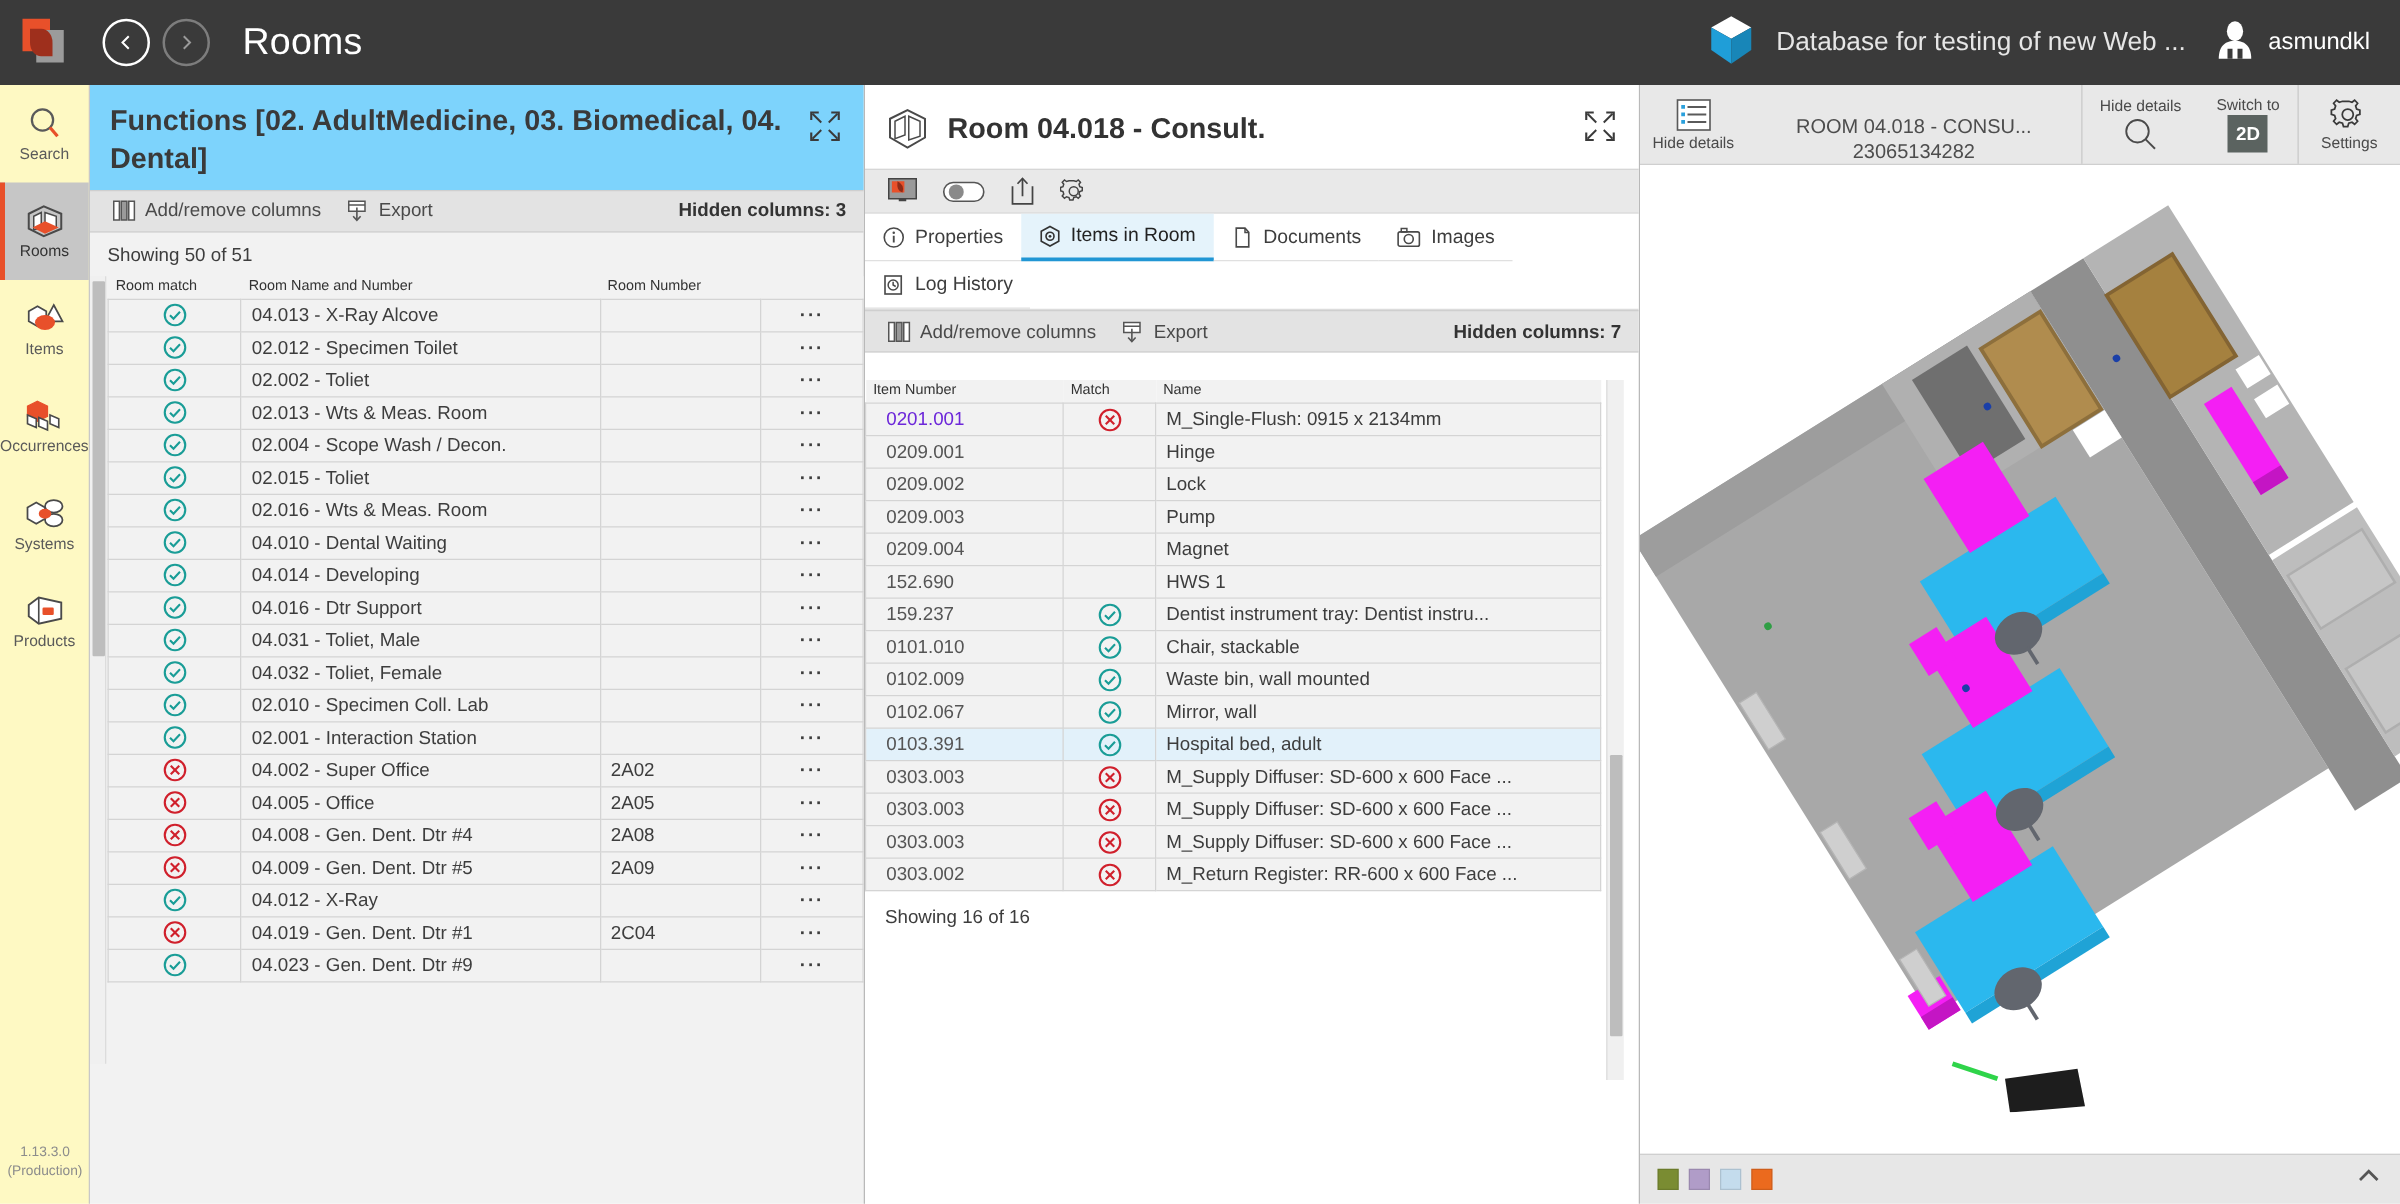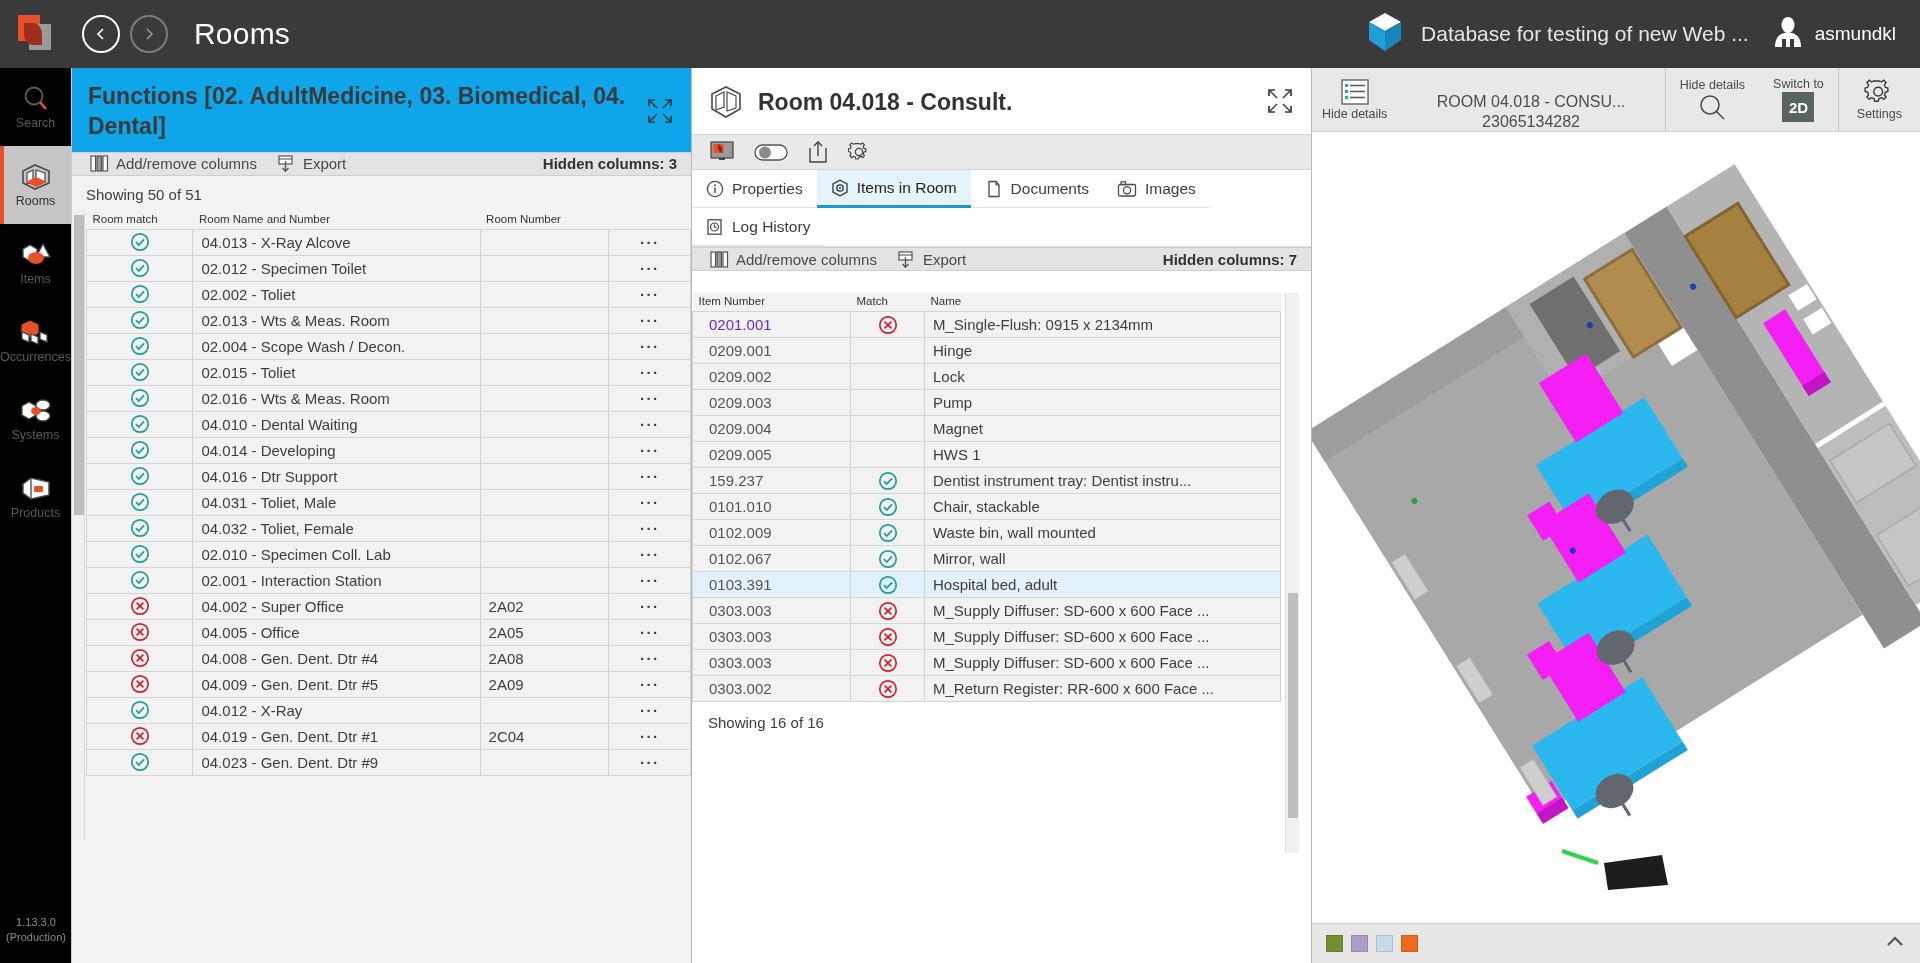--- a/index.html
+++ b/index.html
@@ -54,21 +54,21 @@
   }
   #db-cube { margin-right: 16px; }
   #db-name { color: #e6e6e6; font-size: 21px; margin-right: 22px; white-space: nowrap; }
   #user-avatar { margin-right: 10px; }
   #user-name { color: #ffffff; font-size: 19px; white-space: nowrap; }
 
   
   #leftrail {
     position: absolute; top: 68px; left: 0;
     width: 72px; height: 895px;
-    background: #000000;
+    background: #fef9c3;
     border-right: 1px solid #c8c8c8;
   }
   .rail-item {
     position: relative;
     height: 78px;
     display: flex; flex-direction: column;
     align-items: center; justify-content: center;
     cursor: pointer;
     gap: 3px;
   }
@@ -89,33 +89,33 @@
 
   
   #functions-panel {
     position: absolute; top: 68px; left: 72px;
     width: 620px; height: 895px;
     background: #f2f2f2;
     border-right: 1px solid #b9b9b9;
     overflow: hidden;
   }
   .panel-head {
-    display: flex; align-items: center;
+    display: flex; align-items: flex-start;
     padding: 14px 14px 10px 16px;
-    background: #0ea5e9;
+    background: #7dd3fc;
   }
   .panel-head-title {
     font-size: 23px; font-weight: bold; color: #3a3a3a;
     line-height: 1.3; flex: 1;
   }
   .expand-btn { cursor: pointer; padding: 4px; flex: 0 0 auto; margin-top: 2px;}
 
   .grid-toolbar {
     display: flex; align-items: center;
-    height: 24px; background: #e3e3e3;
+    height: 34px; background: #e3e3e3;
     border-top: 1px solid #cfcfcf; border-bottom: 1px solid #cfcfcf;
     padding: 0 14px 0 12px; gap: 8px;
   }
   .gt-btn {
     display: flex; align-items: center; gap: 7px;
     font-size: 15px; color: #4a4a4a; cursor: pointer;
     padding: 2px 6px;
   }
   .gt-hidden {
     margin-left: auto; font-size: 15px; font-weight: bold; color: #333;
@@ -773,21 +773,21 @@
             <td style="color:#555;padding-left:16px;">0209.003</td>
             <td class="c-center"></td>
             <td style="white-space:nowrap;overflow:hidden;">Pump</td>
           </tr>
           <tr>
             <td style="color:#555;padding-left:16px;">0209.004</td>
             <td class="c-center"></td>
             <td style="white-space:nowrap;overflow:hidden;">Magnet</td>
           </tr>
           <tr>
-            <td style="color:#555;padding-left:16px;">0209.005</td>
+            <td style="color:#555;padding-left:16px;">152.690</td>
             <td class="c-center"></td>
             <td style="white-space:nowrap;overflow:hidden;">HWS 1</td>
           </tr>
           <tr>
             <td style="color:#555;padding-left:16px;">159.237</td>
             <td class="c-center"><svg class="ok-ico" width="20" height="20" viewBox="0 0 20 20">
                 <circle cx="10" cy="10" r="8.2" fill="none" stroke="#1a9d97" stroke-width="1.7"></circle>
                 <polyline points="6,10.2 8.8,13 14,7.4" fill="none" stroke="#1a9d97" stroke-width="1.7"></polyline>
               </svg></td>
             <td style="white-space:nowrap;overflow:hidden;">Dentist instrument tray: Dentist instru...</td>

